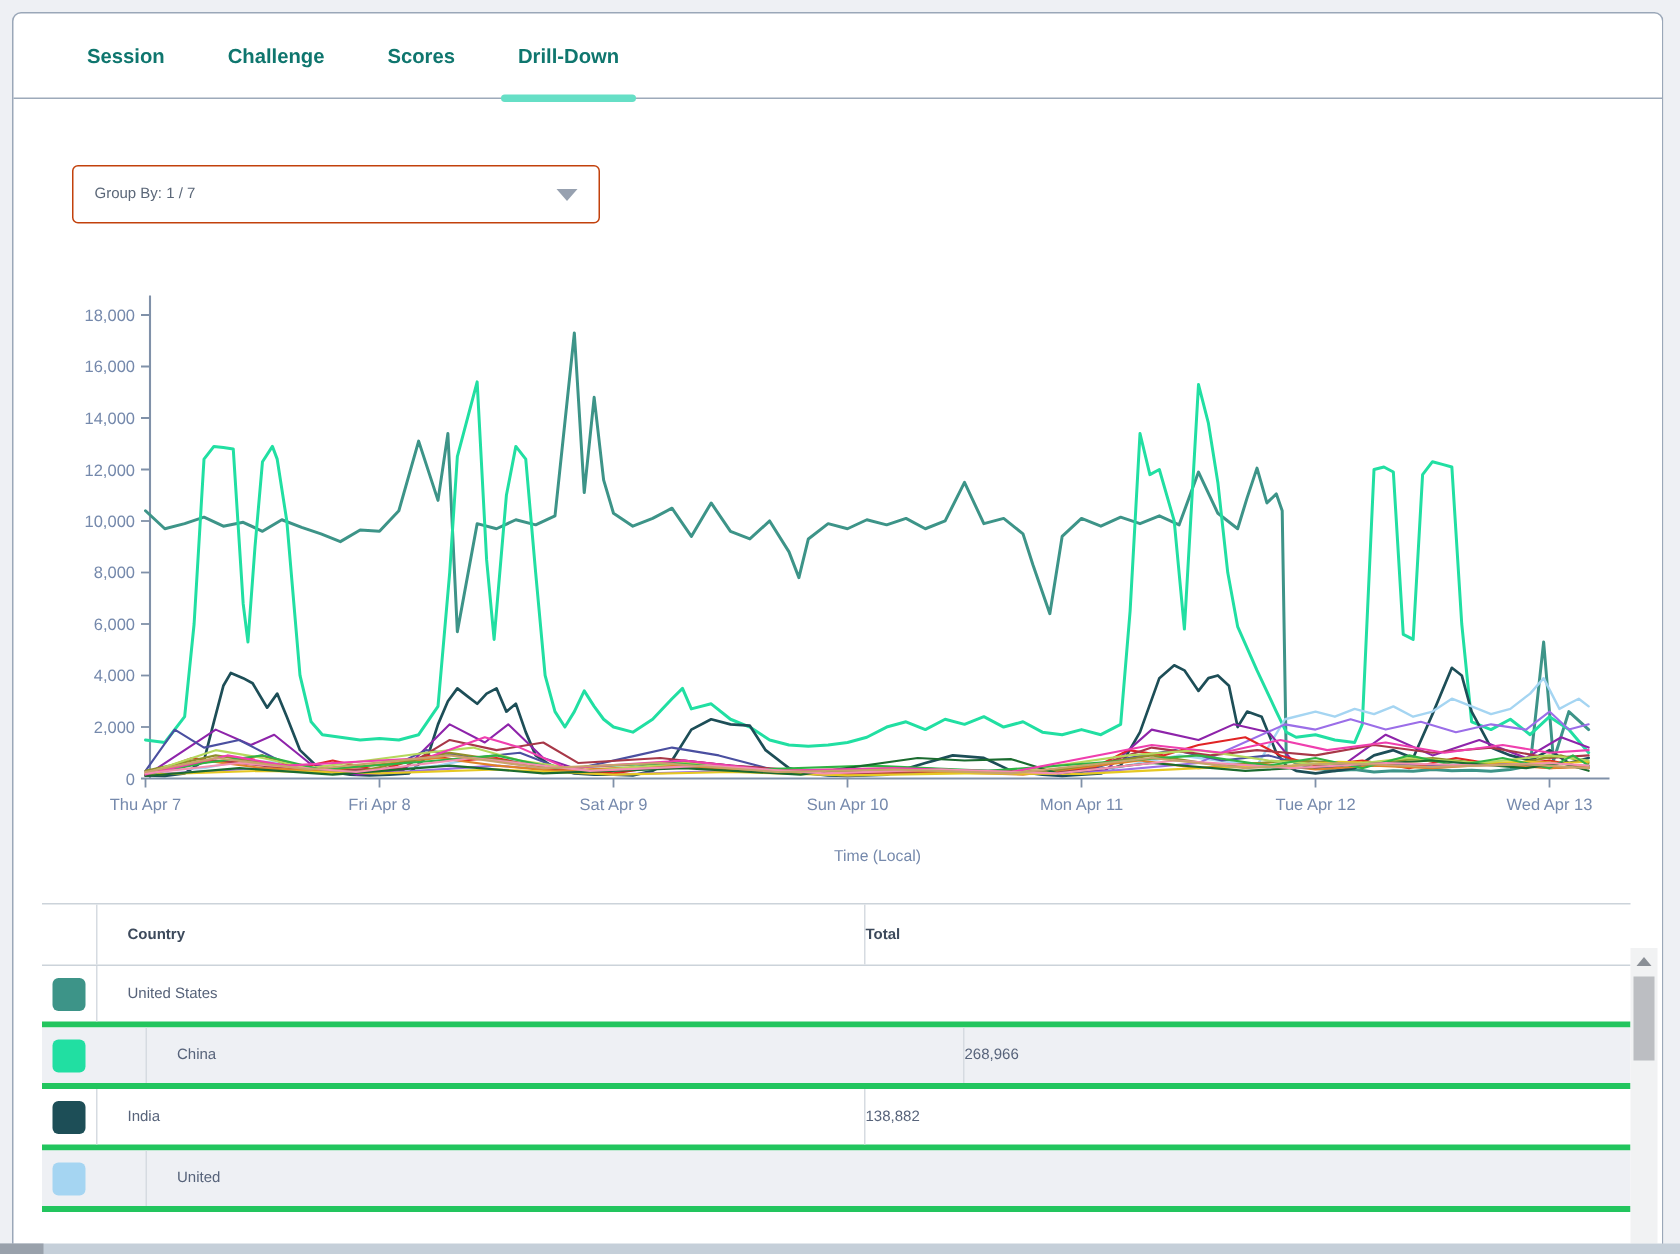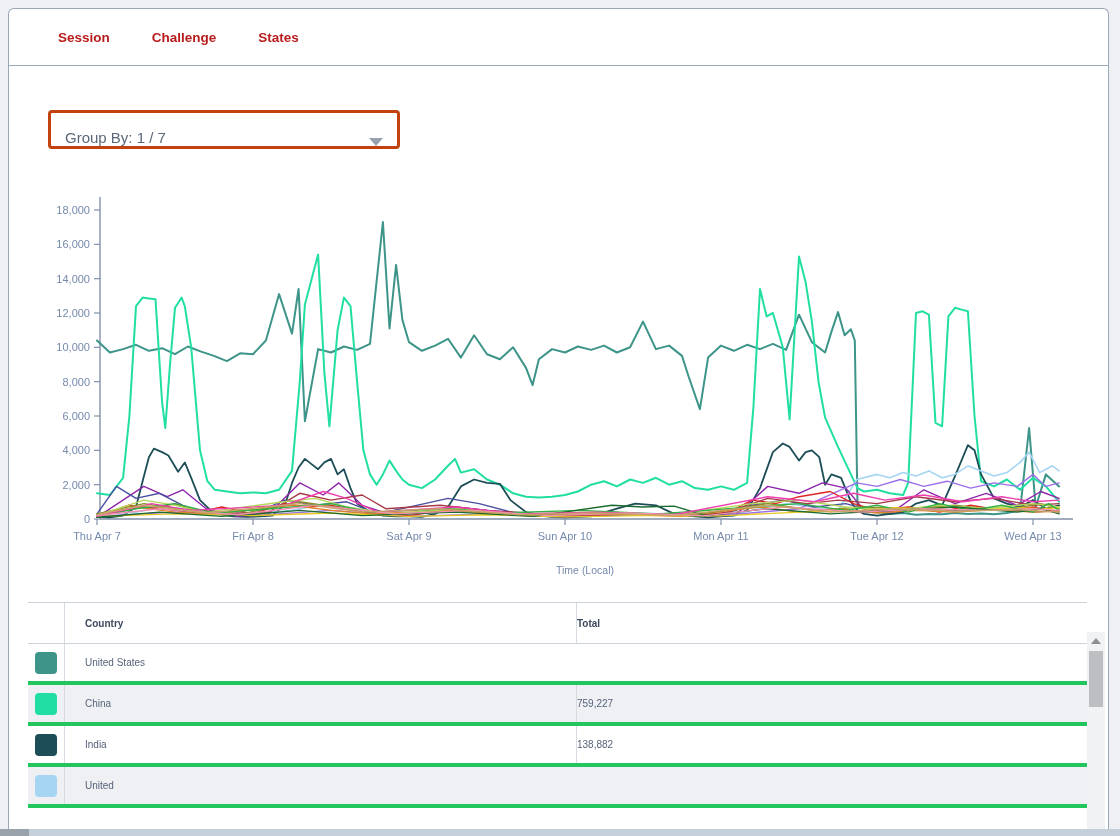--- a/index.html
+++ b/index.html
@@ -16,49 +16,49 @@
     border-radius:6px 6px 0 0;box-sizing:border-box;
   }
   
   .tabbar{
     position:absolute;left:0;top:0;right:0;height:57px;
     display:flex;align-items:center;padding-left:28px;
     border-bottom:1px solid #9daaba;box-sizing:border-box;
   }
   .tab{
     position:relative;height:100%;display:flex;align-items:center;
-    padding:0 21px;font-size:13.5px;font-weight:600;color:#b91c1c;
+    padding:0 21px;font-size:13.5px;font-weight:600;color:#0f766e;
     cursor:pointer;white-space:nowrap;
   }
   .tab .underline{display:none;}
   .tab.active .underline{
     display:block;position:absolute;left:10px;right:10px;bottom:-3px;height:5px;
     border-radius:3px;background:#66dfc6;
   }
   
   .dropdown{
     position:absolute;left:48px;top:110px;width:352px;height:39px;
-    border:3px solid #c2410c;border-radius:4px;background:#fff;
-    display:flex;align-items:flex-end;padding:0 14px;box-sizing:border-box;
-    font-size:15px;color:#5b6778;cursor:pointer;
+    border:1px solid #c2410c;border-radius:4px;background:#fff;
+    display:flex;align-items:center;padding:0 14px;box-sizing:border-box;
+    font-size:10px;color:#5b6778;cursor:pointer;
   }
   .dropdown .caret{
     margin-left:auto;width:0;height:0;
     border-left:7px solid transparent;border-right:7px solid transparent;
     border-top:8px solid #97a1b0;
   }
   
   #chart{position:absolute;left:0;top:185px;}
   
   .tbl{position:absolute;left:28px;top:602px;width:1059px;font-size:10px;}
   .tr{display:flex;height:41px;align-items:center;box-sizing:border-box;
       border-bottom:4px solid #22c55e;background:#fff;}
   .tr.head{height:42px;border-top:1px solid #ccd3da;border-bottom:1px solid #ccd3da;
       font-weight:700;color:#3d4a5c;}
-  .tr.alt{background:#eef0f4;}
+  .tr.alt{background:#eef0f4;gap:33px;}
   .td-swatch{width:36px;height:100%;display:flex;align-items:center;justify-content:center;
       box-sizing:border-box;}
   .td-country{width:512px;height:100%;display:flex;align-items:center;padding-left:20px;
       box-sizing:border-box;border-left:1px solid #d6dbe1;color:#57637a;}
   .td-total{flex:1;height:100%;display:flex;align-items:center;
       box-sizing:border-box;border-left:1px solid #d6dbe1;color:#57637a;}
   .tr.head .td-country,.tr.head .td-total{color:#3d4a5c;}
   .swatch{width:22px;height:22px;border-radius:4px;}
   
   .vscroll{position:absolute;left:1087px;top:632px;width:18px;height:197px;background:#f1f2f3;}
@@ -74,21 +74,25 @@
 
 <div class="card">
   <div class="tabbar">
       <div class="tab">
         <span>Session</span>
       </div>
       <div class="tab">
         <span>Challenge</span>
       </div>
       <div class="tab">
-        <span>States</span>
+        <span>Scores</span>
+      </div>
+      <div class="tab active">
+        <span>Drill-Down</span>
+        <span class="underline"></span>
       </div>
     </div>
 </div>
 
 <div class="dropdown">
   <span>Group By: 1 / 7</span>
   <span class="caret"></span>
 </div>
 
 <svg id="chart" width="1120" height="420" viewBox="0 0 1120 420" font-family="Liberation Sans, sans-serif">
@@ -160,21 +164,21 @@
         <div class="td-swatch">
           <div class="swatch" style="background: rgb(61, 148, 136);"></div>
         </div>
         <div class="td-country">United States</div>
       </div>
       <div class="tr alt">
         <div class="td-swatch">
           <div class="swatch" style="background: rgb(33, 223, 162);"></div>
         </div>
         <div class="td-country">China</div>
-        <div class="td-total">759,227</div>
+        <div class="td-total">268,966</div>
       </div>
       <div class="tr">
         <div class="td-swatch">
           <div class="swatch" style="background: rgb(29, 78, 87);"></div>
         </div>
         <div class="td-country">India</div>
         <div class="td-total">138,882</div>
       </div>
       <div class="tr alt">
         <div class="td-swatch">

